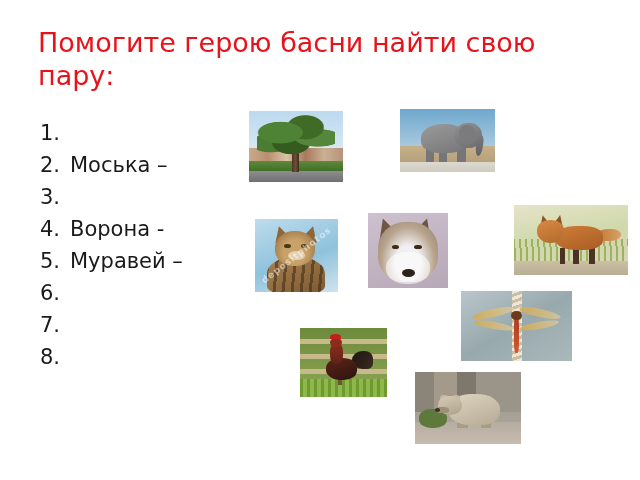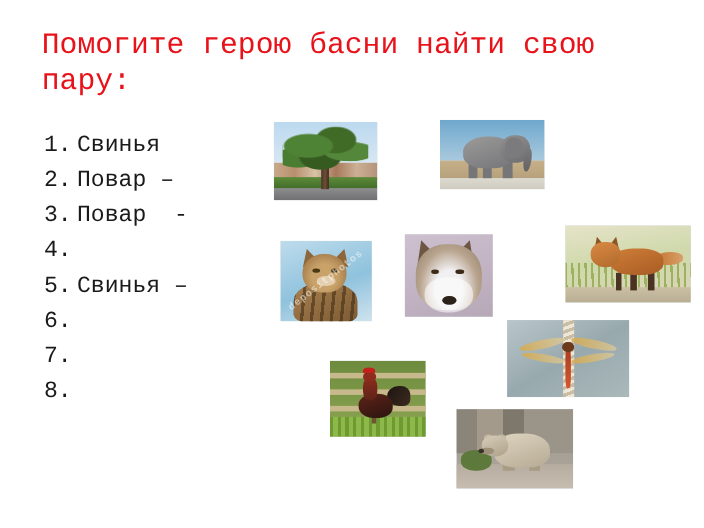--- a/index.html
+++ b/index.html
@@ -3,21 +3,21 @@
 <meta charset="utf-8">
 <style>
   html,body{margin:0;padding:0;}
   body{
     width:640px;height:480px;
     background:#ffffff;
     font-family:"DejaVu Sans","Liberation Sans",sans-serif;
     overflow:hidden;
     position:relative;
   }
-  #slide{position:absolute;left:0;top:0;width:640px;height:480px;background:#fff;font-family:Liberation Mono, monospace;}
+  #slide{position:absolute;left:0;top:0;width:640px;height:480px;background:#fff;}
 
   
   #title{
     position:absolute;
     left:38px; top:26px; width:580px;
     font-size:27px;
     line-height:33px;
     color:#E8131A;
     font-weight:400;
     letter-spacing:0px;
@@ -227,36 +227,35 @@
 </head>
 <body>
 
 <div id="slide">
 
   <div id="title">Помогите герою басни найти свою пару:</div>
 
   <div id="list">
     <div class="li">
       <span class="num">1.</span>
-      <span class="txt">Свинья</span>
     </div>
     <div class="li">
       <span class="num">2.</span>
-      <span class="txt">Повар –</span>
+      <span class="txt">Моська –</span>
     </div>
     <div class="li">
       <span class="num">3.</span>
-      <span class="txt">Повар  -</span>
     </div>
     <div class="li">
       <span class="num">4.</span>
+      <span class="txt">Ворона -</span>
     </div>
     <div class="li">
       <span class="num">5.</span>
-      <span class="txt">Свинья –</span>
+      <span class="txt">Муравей –</span>
     </div>
     <div class="li">
       <span class="num">6.</span>
     </div>
     <div class="li">
       <span class="num">7.</span>
     </div>
     <div class="li">
       <span class="num">8.</span>
     </div>

